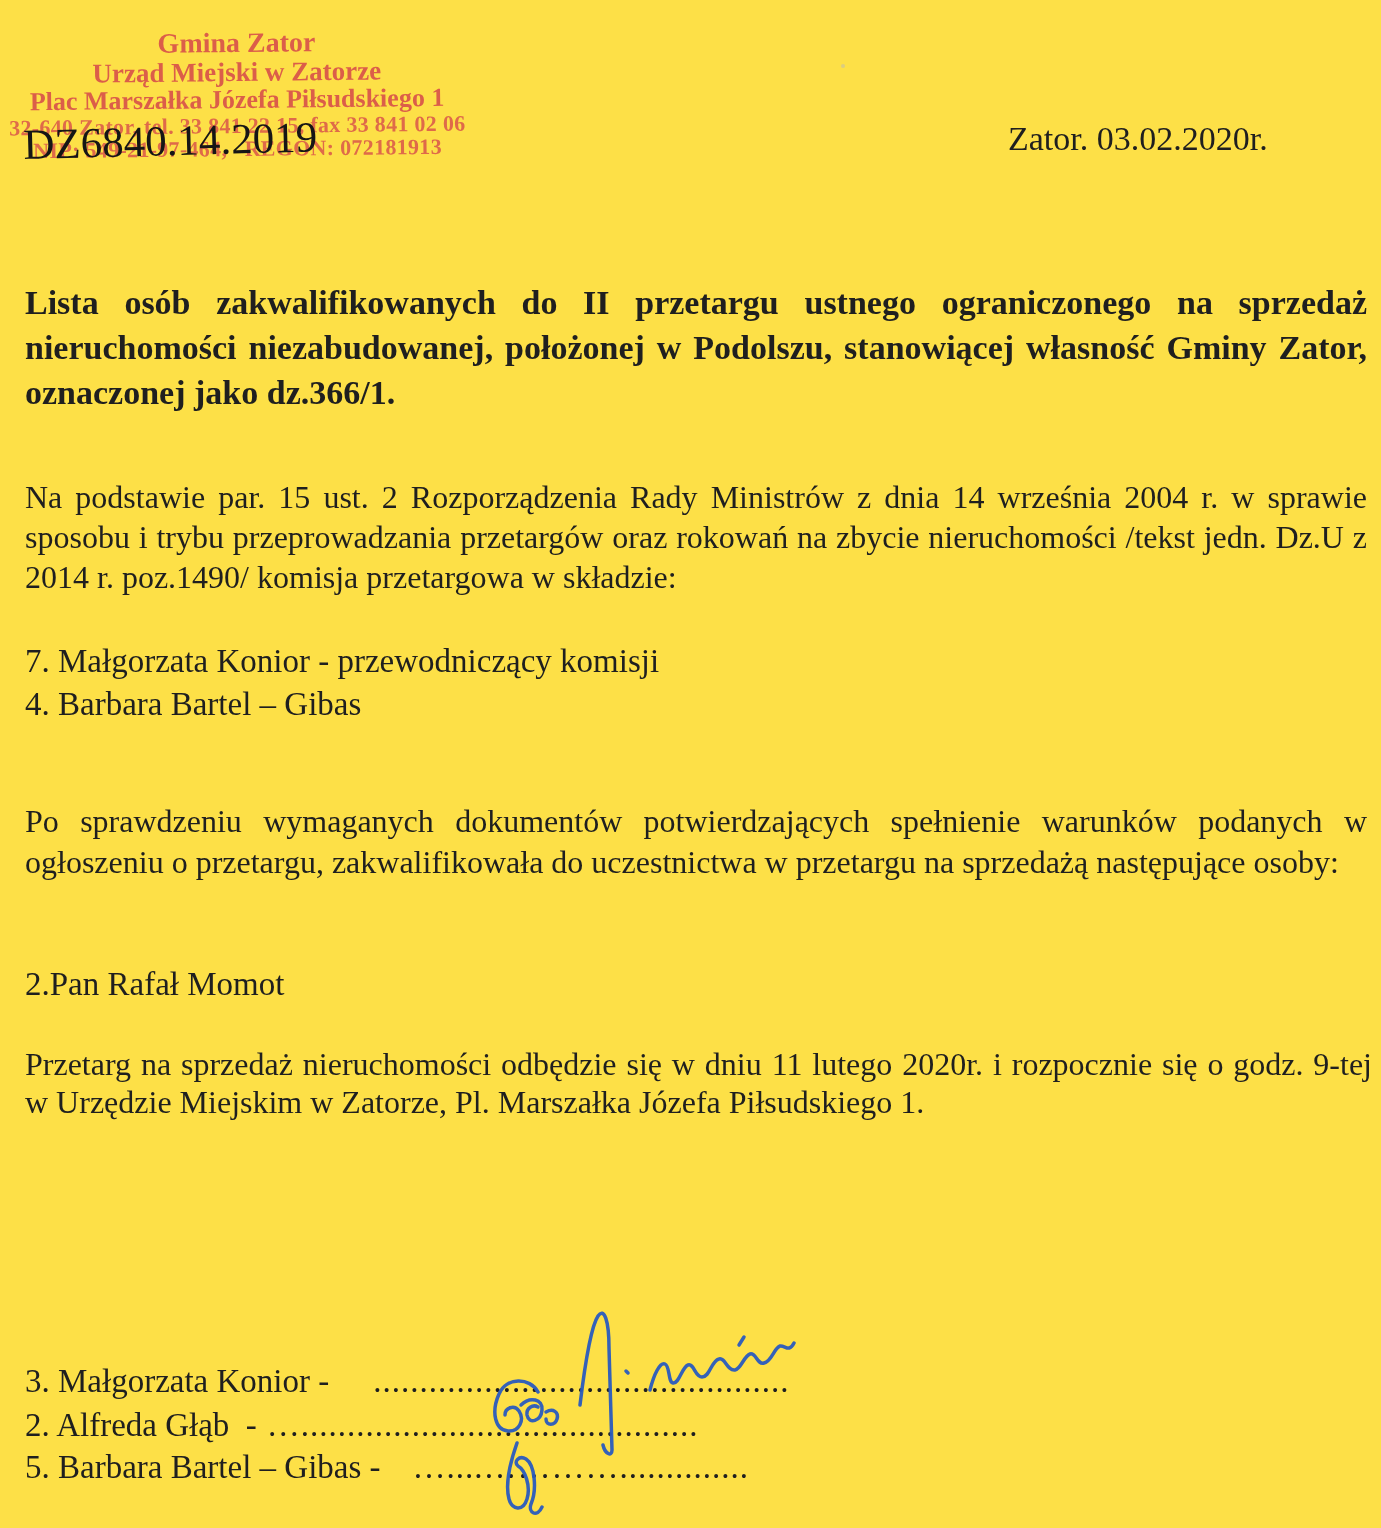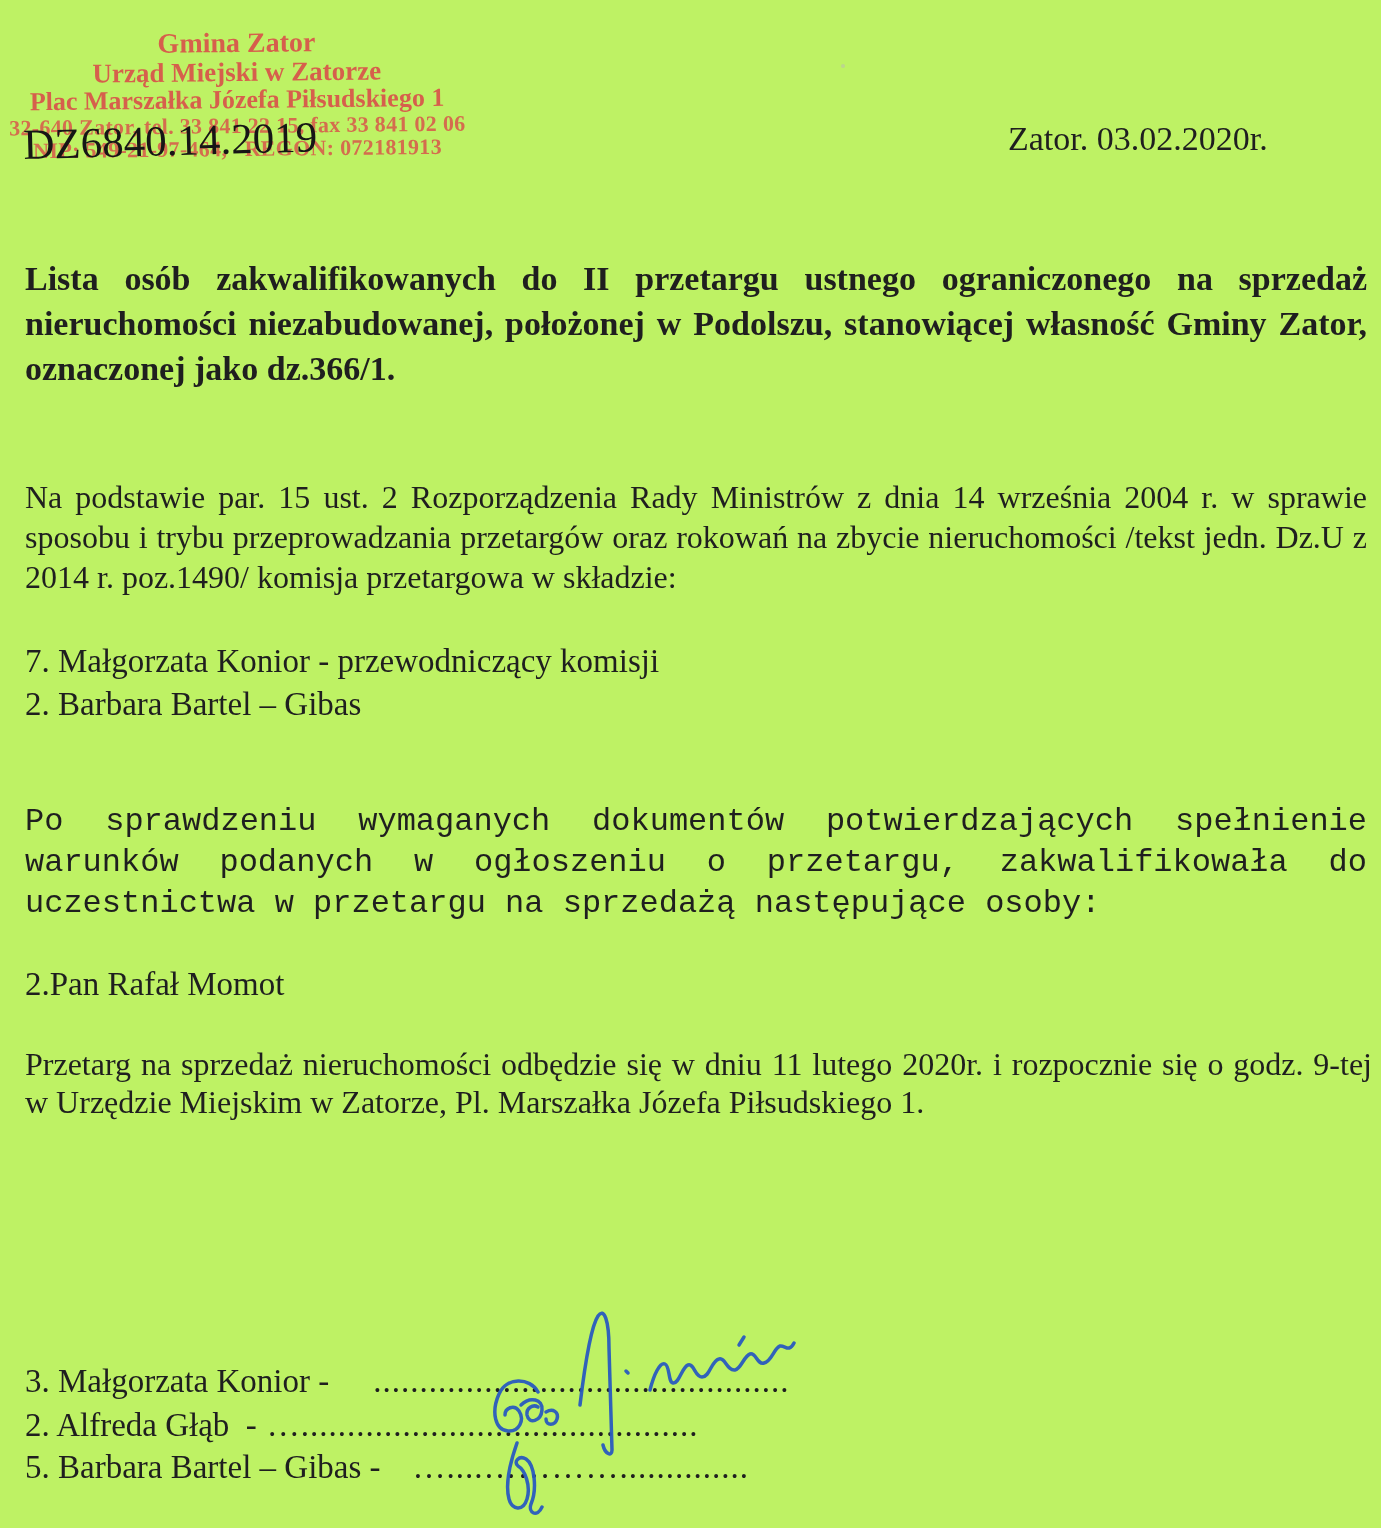--- a/index.html
+++ b/index.html
@@ -1,20 +1,20 @@
 <!DOCTYPE html>
 <html><head>
 <meta charset="utf-8">
 <style>
   html,body{margin:0;padding:0;background:#e8e8e8;}
   .page{
     position:relative;
     width:1381px;height:1528px;
     margin:0 auto;
-    background:#bef264;
+    background:#fde047;
     font-family:"Liberation Serif", serif;
     color:#1f1f1f;
     overflow:hidden;
   }
   
   .stamp{
     position:absolute;top:28px;left:2px;width:470px;
     text-align:center;
     color:#d9534a;
     font-weight:bold;
@@ -34,33 +34,33 @@
     transform:rotate(-1.5deg);
     transform-origin:left bottom;
     letter-spacing:0px;
   }
   .dateline{
     position:absolute;top:120px;left:1008px;
     font-size:34px;
   }
   
   .doc-title{
-    position:absolute;top:256px;left:25px;width:1342px;
+    position:absolute;top:280px;left:25px;width:1342px;
     font-size:34px;font-weight:bold;
     line-height:45px;
     text-align:justify;
     margin:0;
   }
   .para{
     position:absolute;left:25px;margin:0;
     font-size:32px;
     text-align:justify;
   }
   .para.p1{top:477px;width:1342px;line-height:40px;}
-  .para.p2{top:801px;width:1342px;line-height:41px;font-family:Liberation Mono, monospace;}
+  .para.p2{top:801px;width:1342px;line-height:41px;}
   .para.p3{top:1045px;width:1347px;line-height:38px;}
   .committee{
     position:absolute;top:640px;left:25px;
     font-size:33px;line-height:43px;
   }
   .qualified{
     position:absolute;top:966px;left:25px;
     font-size:33px;
   }
   .sig-heading{
@@ -109,21 +109,21 @@
   <div class="dateline">Zator. 03.02.2020r.</div>
 
   <div class="speck"></div>
 
   <p class="doc-title">Lista osób zakwalifikowanych do II przetargu ustnego ograniczonego na sprzedaż nieruchomości niezabudowanej, położonej w Podolszu, stanowiącej własność Gminy Zator, oznaczonej jako dz.366/1.</p>
 
   <p class="para p1">Na podstawie par. 15 ust. 2 Rozporządzenia Rady Ministrów z dnia 14 września 2004 r. w sprawie sposobu i trybu przeprowadzania przetargów oraz rokowań na zbycie nieruchomości /tekst jedn. Dz.U z 2014 r. poz.1490/ komisja przetargowa w składzie:</p>
 
   <div class="committee">
     <div>7. Małgorzata Konior - przewodniczący komisji</div>
-    <div>2. Barbara Bartel – Gibas</div>
+    <div>4. Barbara Bartel – Gibas</div>
   </div>
 
   <p class="para p2">Po sprawdzeniu wymaganych dokumentów potwierdzających spełnienie warunków podanych w ogłoszeniu o przetargu, zakwalifikowała do uczestnictwa w przetargu na sprzedażą następujące osoby:</p>
 
   <div class="qualified">2.Pan Rafał Momot</div>
 
   <p class="para p3">Przetarg na sprzedaż nieruchomości odbędzie się w dniu 11 lutego 2020r. i rozpocznie się o godz. 9-tej w Urzędzie Miejskim w Zatorze, Pl. Marszałka Józefa Piłsudskiego 1.</p>
 
 
   <div class="sig-row r1">

